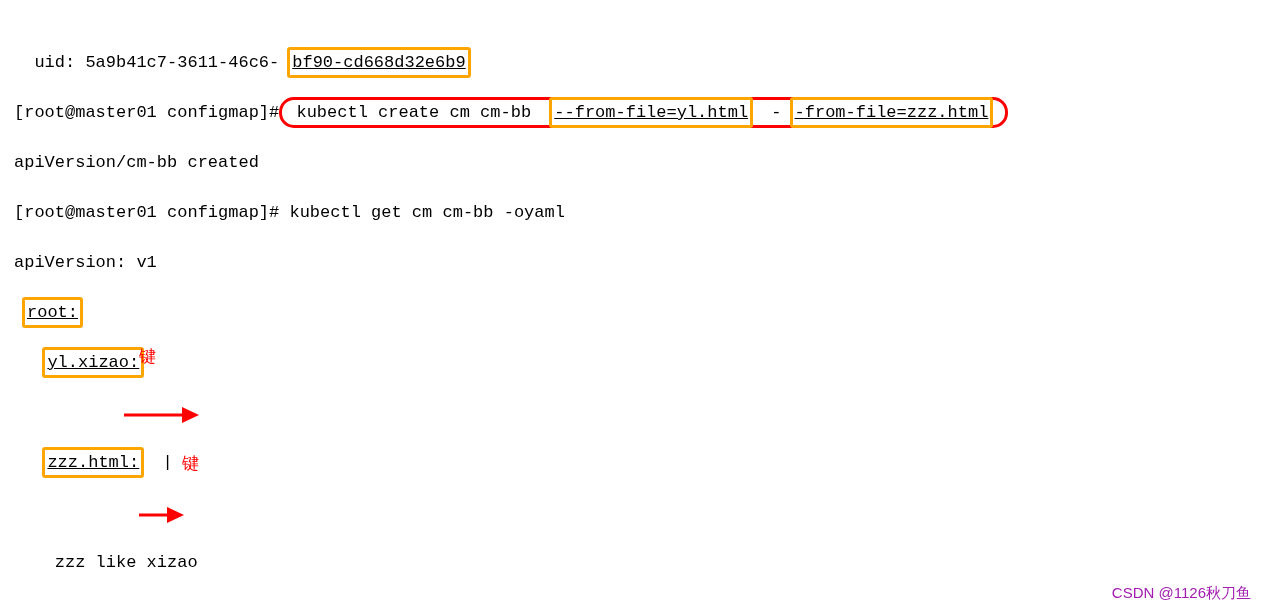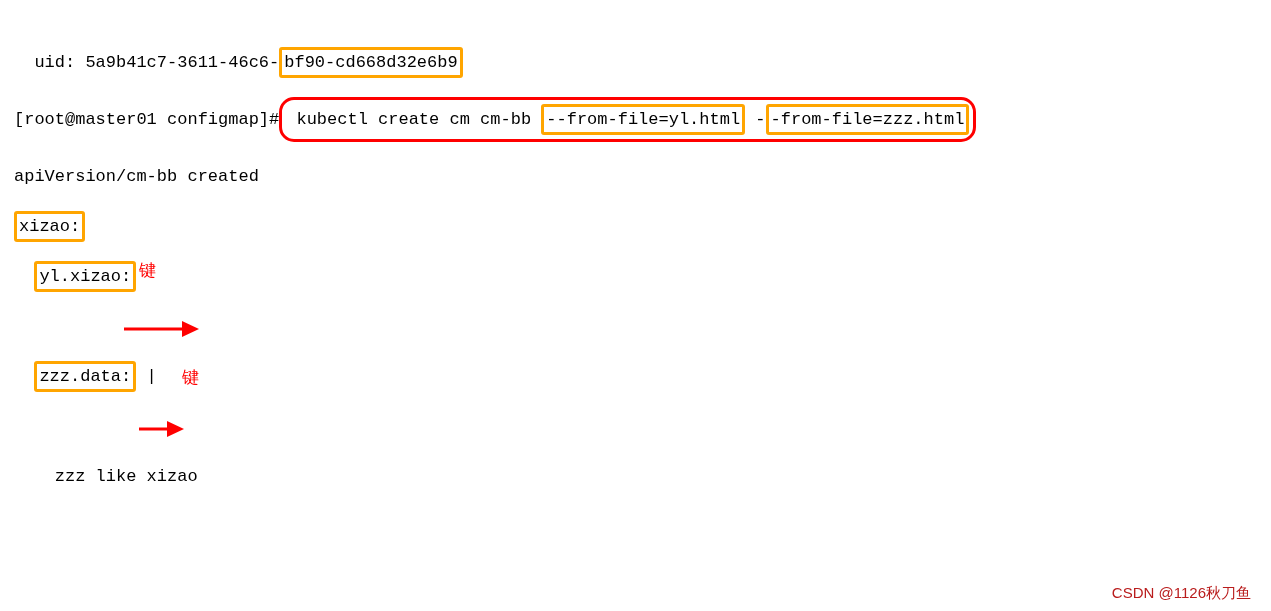--- a/index.html
+++ b/index.html
@@ -17,69 +17,72 @@
   }
   .terminal {
     padding: 0 14px;
     white-space: pre;
     position: relative;
   }
   .box-red {
     border: 3px solid #ff0000;
     border-radius: 15px;
     display: inline-block;
-    padding: 7px 4px;
+    padding: 0 4px;
     margin: -3px 0;
   }
   .box-orange {
     border: 3px solid #ffa500;
     border-radius: 3px;
     display: inline-block;
     padding: 0 2px;
-    margin: -3px 0;
+    margin: -3px 8px;
+    text-decoration: underline;
   }
   .red-text {
     color: #ff0000;
   }
   .arrow {
     position: absolute;
     color: #ff0000;
   }
   .arrow svg {
     display: block;
   }
   .watermark {
     position: absolute;
     right: 20px;
     bottom: 6px;
-    color: #b91c1c;
+    color: #a21caf;
     font-family: Arial, sans-serif;
     font-size: 15px;
     pointer-events: none;
   }
 </style>
 </head>
 <body>
 
 <div class="terminal">
 
 <div><span>  uid: 5a9b41c7-3611-46c6-</span><span class="box-orange">bf90-cd668d32e6b9</span></div>
 <div><span>[root@master01 configmap]#</span><span class="box-red"><span> kubectl create cm cm-bb </span><span class="box-orange">--from-file=yl.html</span><span> -</span><span class="box-orange">-from-file=zzz.html</span></span></div>
 <div>apiVersion/cm-bb created</div>
-<div><span class="box-orange">xizao:</span></div>
+<div><span>[root@master01 configmap]#</span><span> kubectl get cm cm-bb -oyaml</span></div>
+<div>apiVersion: v1</div>
+<div><span class="box-orange">root:</span></div>
 <div style="position:relative"><span>  </span><span class="box-orange">yl.xizao:</span>
   <span class="arrow" style="left:110px;top:7px">
     <svg width="75" height="16" viewBox="0 0 75 16">
           <line x1="0" y1="8" x2="60" y2="8" stroke="#ff0000" stroke-width="3"></line>
           <polygon points="58,0 75,8 58,16" fill="#ff0000"></polygon>
         </svg>
   </span>
   <span class="red-text" style="position:absolute;left:125px;top:-5px">键</span>
 </div>
-<div style="position:relative"><span>  </span><span class="box-orange">zzz.data:</span><span> |</span>
+<div style="position:relative"><span>  </span><span class="box-orange">zzz.html:</span><span> |</span>
   <span class="arrow" style="left:125px;top:7px">
     <svg width="45" height="16" viewBox="0 0 45 16">
           <line x1="0" y1="8" x2="30" y2="8" stroke="#ff0000" stroke-width="3"></line>
           <polygon points="28,0 45,8 28,16" fill="#ff0000"></polygon>
         </svg>
   </span>
   <span class="red-text" style="position:absolute;left:168px;top:2px">键</span>
 </div>
 <div>    zzz like xizao</div>
 

